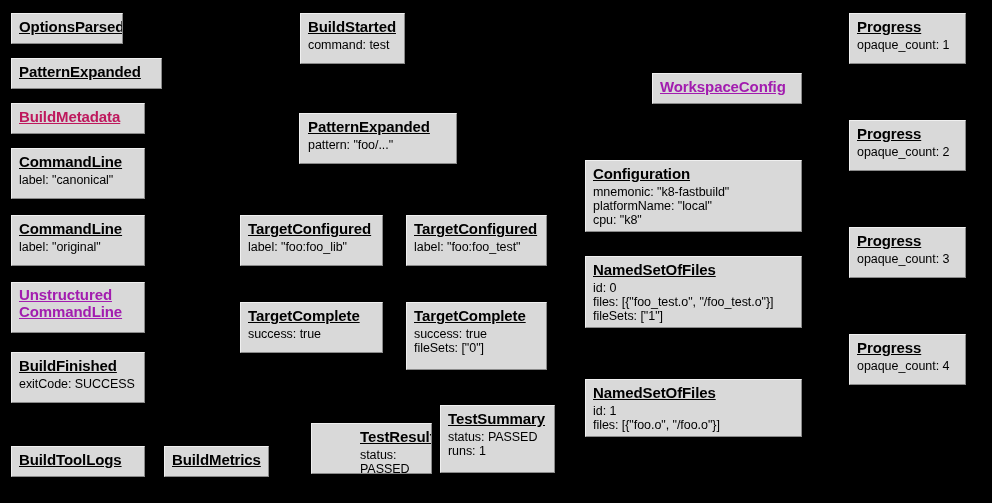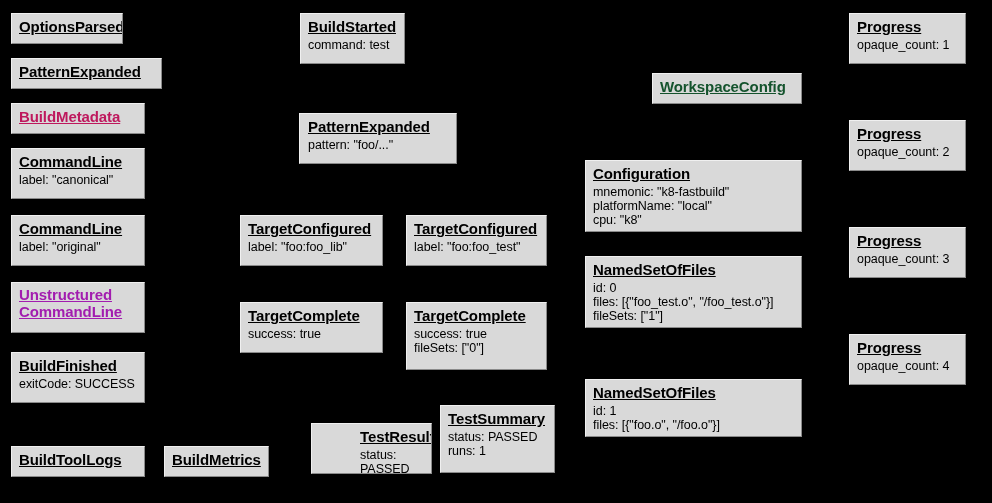--- a/index.html
+++ b/index.html
@@ -69,21 +69,21 @@
     <div class="node title-only" style="left: 164px; top: 446px; width: 105px; height: 31px; background: rgb(217, 217, 217); color: rgb(0, 0, 0); border-color: rgb(240, 240, 240) rgb(138, 138, 138) rgb(138, 138, 138) rgb(240, 240, 240);"><span class="node-title">BuildMetrics</span></div>
     <div class="node" style="left: 299px; top: 113px; width: 158px; height: 51px; background: rgb(217, 217, 217); color: rgb(0, 0, 0); border-color: rgb(240, 240, 240) rgb(138, 138, 138) rgb(138, 138, 138) rgb(240, 240, 240); padding-left: 8px;"><span class="node-title">PatternExpanded</span><div class="node-fields">pattern: "foo/..."</div></div>
     <div class="node" style="left: 240px; top: 215px; width: 143px; height: 51px; background: rgb(217, 217, 217); color: rgb(0, 0, 0); border-color: rgb(240, 240, 240) rgb(138, 138, 138) rgb(138, 138, 138) rgb(240, 240, 240);"><span class="node-title">TargetConfigured</span><div class="node-fields">label: "foo:foo_lib"</div></div>
     <div class="node" style="left: 406px; top: 215px; width: 141px; height: 51px; background: rgb(217, 217, 217); color: rgb(0, 0, 0); border-color: rgb(240, 240, 240) rgb(138, 138, 138) rgb(138, 138, 138) rgb(240, 240, 240);"><span class="node-title">TargetConfigured</span><div class="node-fields">label: "foo:foo_test"</div></div>
     <div class="node" style="left: 240px; top: 302px; width: 143px; height: 51px; background: rgb(217, 217, 217); color: rgb(0, 0, 0); border-color: rgb(240, 240, 240) rgb(138, 138, 138) rgb(138, 138, 138) rgb(240, 240, 240);"><span class="node-title">TargetComplete</span><div class="node-fields">success: true</div></div>
     <div class="node" style="left: 406px; top: 302px; width: 141px; height: 68px; background: rgb(217, 217, 217); color: rgb(0, 0, 0); border-color: rgb(240, 240, 240) rgb(138, 138, 138) rgb(138, 138, 138) rgb(240, 240, 240);"><span class="node-title">TargetComplete</span><div class="node-fields">success: true
 fileSets: ["0"]</div></div>
     <div class="node" style="left: 311px; top: 423px; width: 121px; height: 51px; background: rgb(217, 217, 217); color: rgb(0, 0, 0); border-color: rgb(240, 240, 240) rgb(138, 138, 138) rgb(138, 138, 138) rgb(240, 240, 240); padding-left: 48px;"><span class="node-title">TestResult</span><div class="node-fields">status: PASSED</div></div>
     <div class="node" style="left: 440px; top: 405px; width: 115px; height: 68px; background: rgb(217, 217, 217); color: rgb(0, 0, 0); border-color: rgb(240, 240, 240) rgb(138, 138, 138) rgb(138, 138, 138) rgb(240, 240, 240);"><span class="node-title">TestSummary</span><div class="node-fields">status: PASSED
 runs: 1</div></div>
-    <div class="node title-only" style="left: 652px; top: 73px; width: 150px; height: 31px; background: rgb(217, 217, 217); color: #14532d; border-color: rgb(240, 240, 240) rgb(138, 138, 138) rgb(138, 138, 138) rgb(240, 240, 240);"><span class="node-title">WorkspaceConfig</span></div>
+    <div class="node title-only" style="left: 652px; top: 73px; width: 150px; height: 31px; background: rgb(217, 217, 217); color: #a21caf; border-color: rgb(240, 240, 240) rgb(138, 138, 138) rgb(138, 138, 138) rgb(240, 240, 240);"><span class="node-title">WorkspaceConfig</span></div>
     <div class="node" style="left: 585px; top: 160px; width: 217px; height: 72px; background: rgb(217, 217, 217); color: rgb(0, 0, 0); border-color: rgb(240, 240, 240) rgb(138, 138, 138) rgb(138, 138, 138) rgb(240, 240, 240);"><span class="node-title">Configuration</span><div class="node-fields">mnemonic: "k8-fastbuild"
 platformName: "local"
 cpu: "k8"</div></div>
     <div class="node" style="left: 585px; top: 256px; width: 217px; height: 72px; background: rgb(217, 217, 217); color: rgb(0, 0, 0); border-color: rgb(240, 240, 240) rgb(138, 138, 138) rgb(138, 138, 138) rgb(240, 240, 240);"><span class="node-title">NamedSetOfFiles</span><div class="node-fields">id: 0
 files: [{"foo_test.o", "/foo_test.o"}]
 fileSets: ["1"]</div></div>
     <div class="node" style="left: 585px; top: 379px; width: 217px; height: 58px; background: rgb(217, 217, 217); color: rgb(0, 0, 0); border-color: rgb(240, 240, 240) rgb(138, 138, 138) rgb(138, 138, 138) rgb(240, 240, 240);"><span class="node-title">NamedSetOfFiles</span><div class="node-fields">id: 1
 files: [{"foo.o", "/foo.o"}]</div></div>
     <div class="node" style="left: 849px; top: 13px; width: 117px; height: 51px; background: rgb(217, 217, 217); color: rgb(0, 0, 0); border-color: rgb(240, 240, 240) rgb(138, 138, 138) rgb(138, 138, 138) rgb(240, 240, 240);"><span class="node-title">Progress</span><div class="node-fields">opaque_count: 1</div></div>
     <div class="node" style="left: 849px; top: 120px; width: 117px; height: 51px; background: rgb(217, 217, 217); color: rgb(0, 0, 0); border-color: rgb(240, 240, 240) rgb(138, 138, 138) rgb(138, 138, 138) rgb(240, 240, 240);"><span class="node-title">Progress</span><div class="node-fields">opaque_count: 2</div></div>

